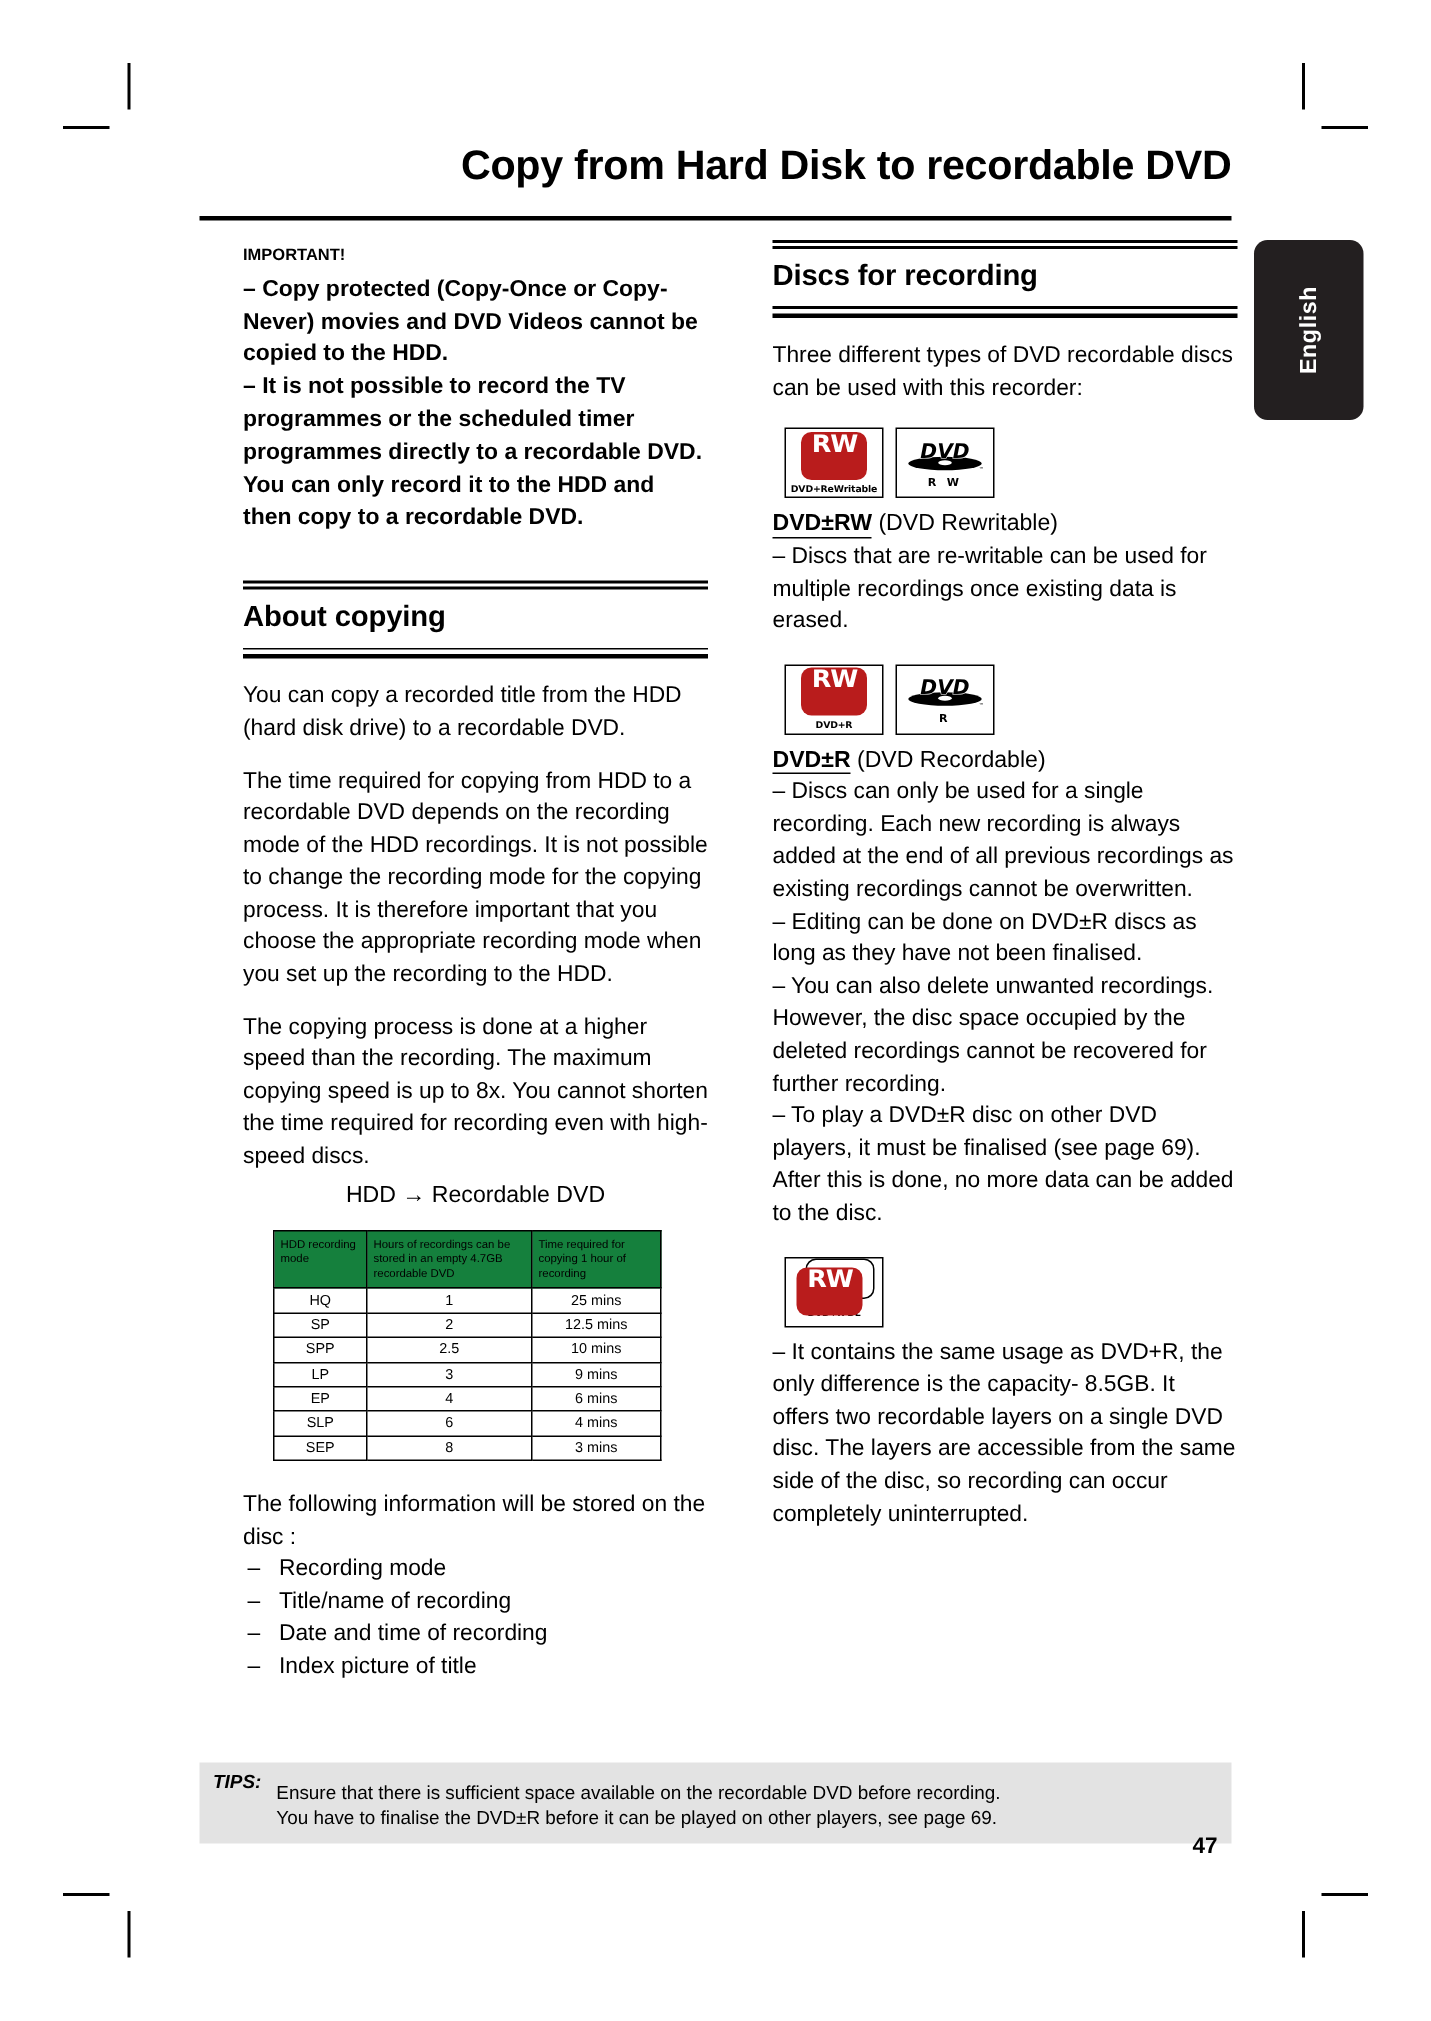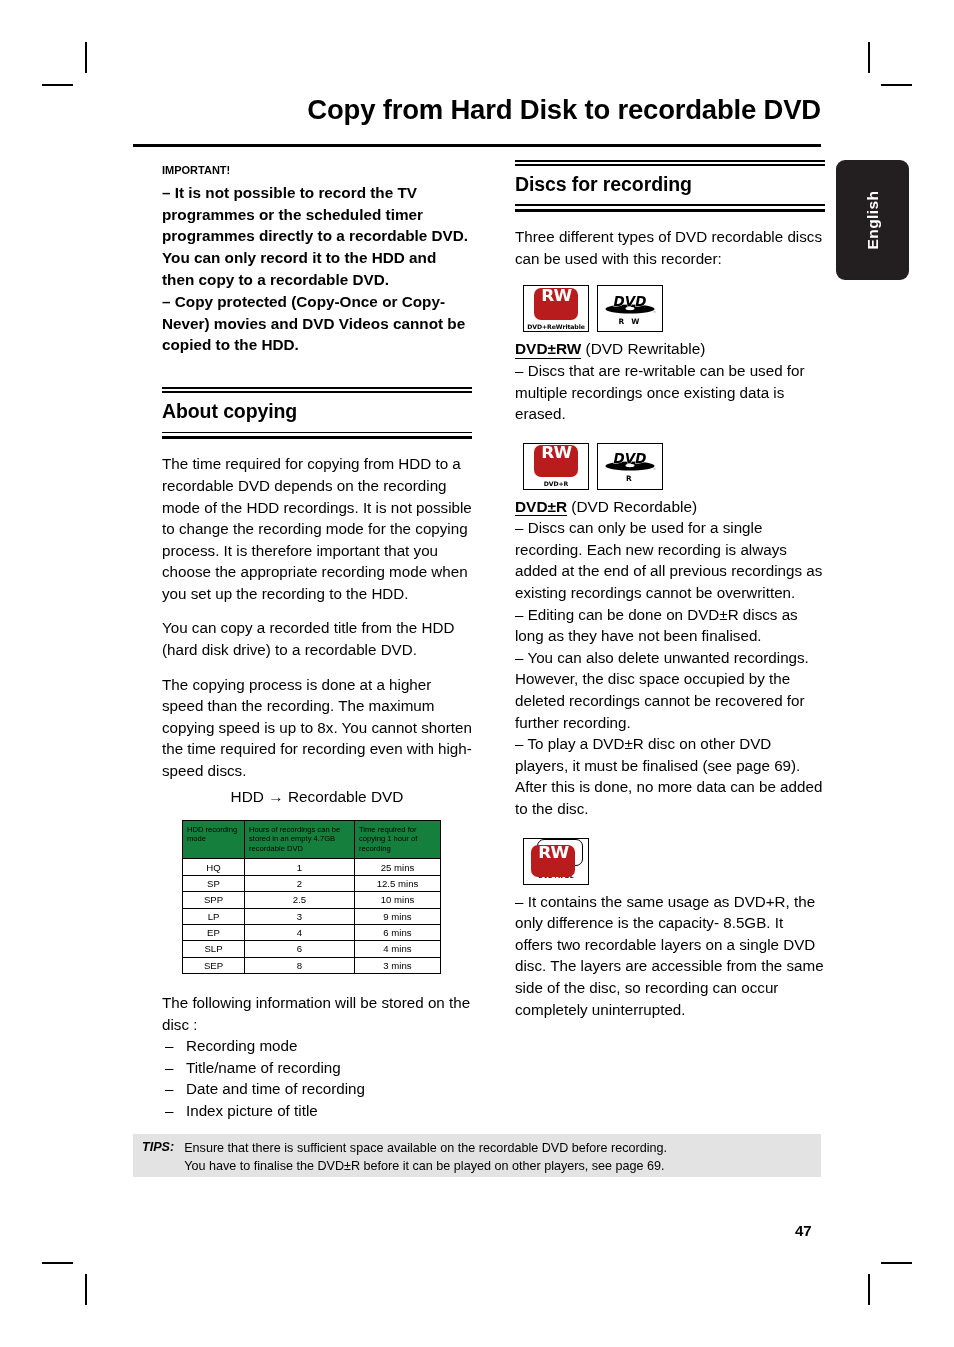--- a/index.html
+++ b/index.html
@@ -253,23 +253,23 @@
   .disc-heading b {
     font-weight: bold;
     border-bottom: 1.5px solid #000;
     padding-bottom: 0.5px;
   }
 
   
   .tips-bar {
     position: absolute;
     left: 133px;
-    top: 1134px;
+    top: 1175px;
     width: 688px;
-    height: 43px;
+    height: 54px;
     background: #e3e3e3;
     display: flex;
     align-items: center;
   }
   .tips-label {
     font-size: 12.6px;
     font-weight: bold;
     font-style: italic;
     margin-left: 9px;
     align-self: flex-start;
@@ -307,37 +307,37 @@
 
 <div class="page">
 
   <div class="chapter-title">Copy from Hard Disk to recordable DVD</div>
   <div class="title-rule"></div>
 
   <div class="col col-left">
 
     <div>
       <p class="important-head">IMPORTANT!</p>
+      <p class="important-p">– Copy protected (Copy-Once or Copy-Never) movies and DVD Videos cannot be copied to the HDD.</p>
       <p class="important-p">– It is not possible to record the TV programmes or the scheduled timer programmes directly to a recordable DVD.  You can only record it to the HDD and then copy to a recordable DVD.</p>
-      <p class="important-p">– Copy protected (Copy-Once or Copy-Never) movies and DVD Videos cannot be copied to the HDD.</p>
     </div>
 
     <div class="section" style="margin-top:31px;">
       <div class="rule-thin"></div>
       <div class="rule-gap"></div>
       <div class="rule-thin"></div>
       <div class="section-title">About copying</div>
       <div class="rule-thin"></div>
       <div class="rule-gap"></div>
       <div class="rule-thick"></div>
     </div>
 
     <div style="margin-top:14px;">
+      <p class="body-p">You can copy a recorded title from the HDD (hard disk drive) to a recordable DVD.</p>
       <p class="body-p">The time required for copying from HDD to a recordable DVD depends on the recording mode of the HDD recordings. It is not possible to change the recording mode for the copying process. It is therefore important that you choose the appropriate recording mode when you set up the recording to the HDD.</p>
-      <p class="body-p">You can copy a recorded title from the HDD (hard disk drive) to a recordable DVD.</p>
       <p class="body-p">The copying process is done at a higher speed than the recording. The maximum copying speed is up to 8x.  You cannot shorten the time required for recording even with high-speed discs.</p>
     </div>
 
     <div class="center-caption">HDD → Recordable DVD</div>
 
     <table class="rec-table">
       <colgroup>
           <col class="c1">
           <col class="c2">
           <col class="c3">

